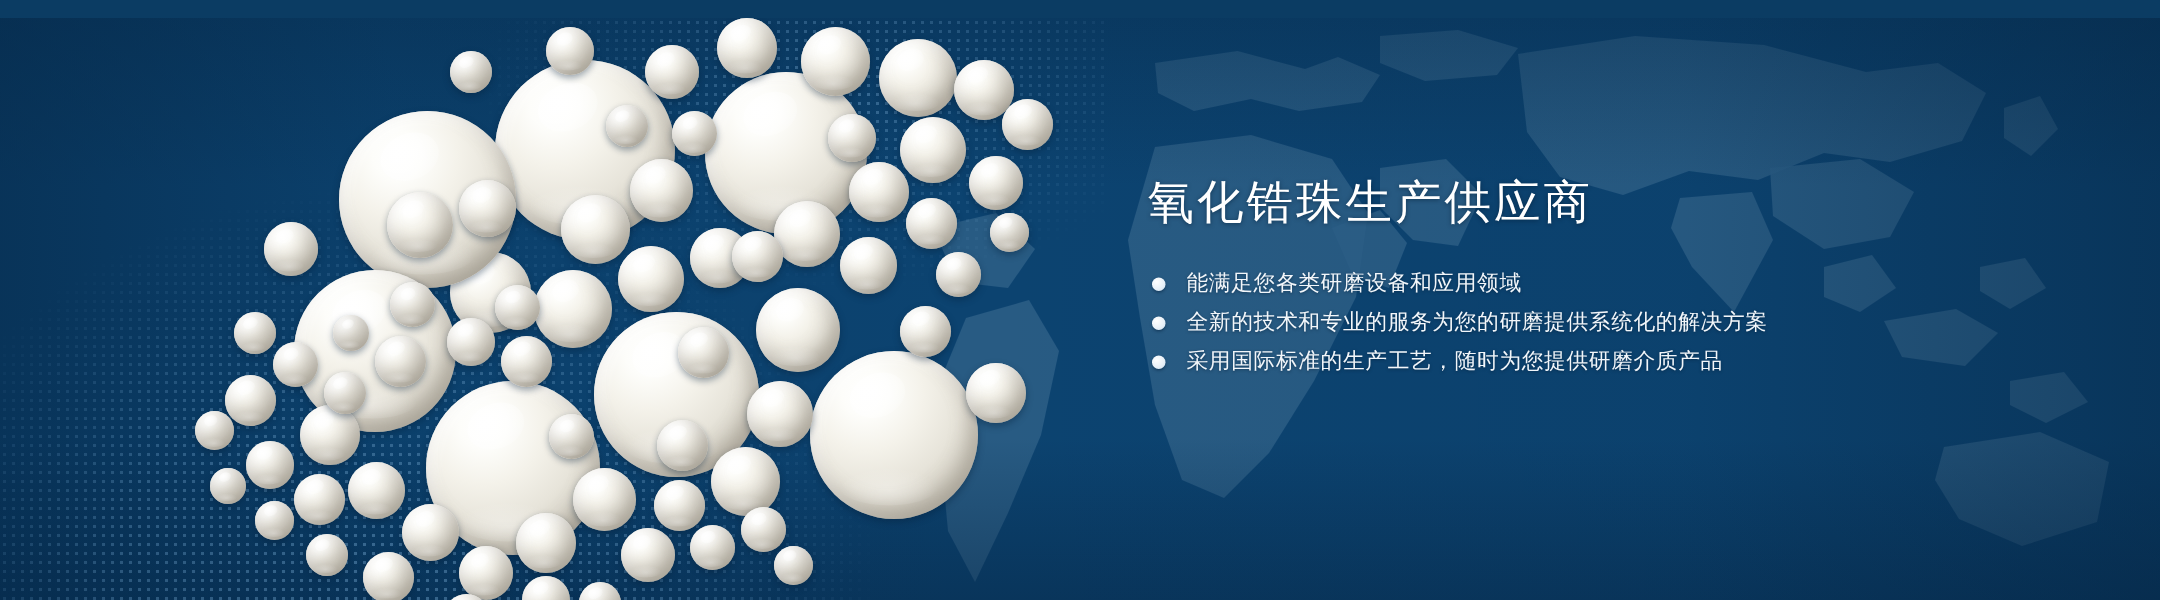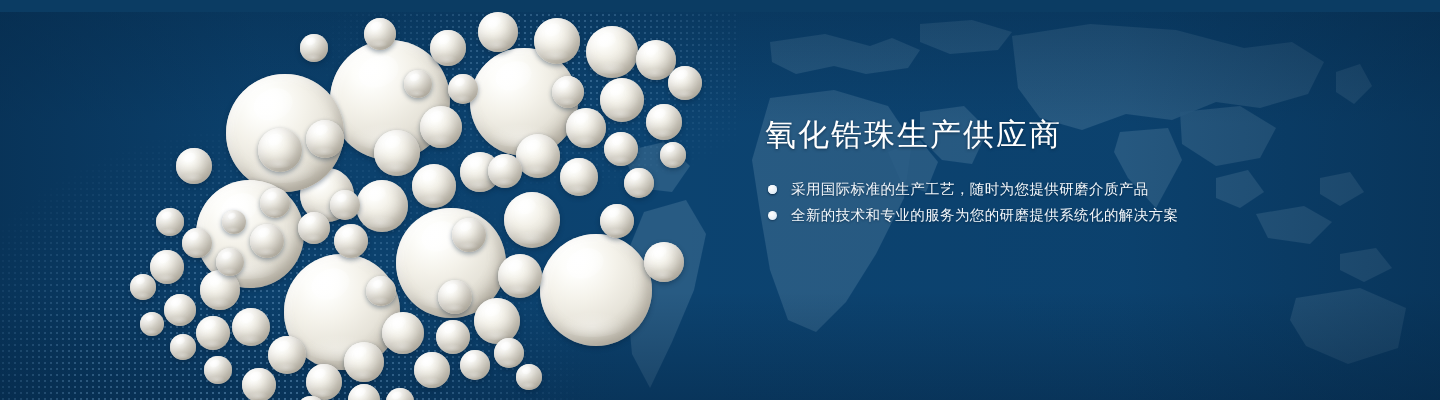--- a/index.html
+++ b/index.html
@@ -283,25 +283,26 @@
     <div class="bead" style="left:660px;top:130px;width:26px;height:26px;"></div>
     <div class="bead" style="left:600px;top:192px;width:34px;height:34px;"></div>
   </div>
 
   <div id="copy">
     <h1 id="headline">氧化锆珠生产供应商</h1>
 
     <ul class="bullets">
       <li class="bullet">
         <span class="dot"></span>
+        <span class="l2">能满足您各类研磨设备和应用领域</span>
+      </li>
+      <li class="bullet">
+        <span class="dot"></span>
+        <span>全新的技术和专业的服务为您的研磨提供系统化的解决方案</span>
       </li>
       <li class="bullet">
         <span class="dot"></span>
         <span>采用国际标准的生产工艺，随时为您提供研磨介质产品</span>
       </li>
-      <li class="bullet">
-        <span class="dot"></span>
-        <span>全新的技术和专业的服务为您的研磨提供系统化的解决方案</span>
-      </li>
     </ul>
   </div>
 
 </div>
 
 </body></html>

